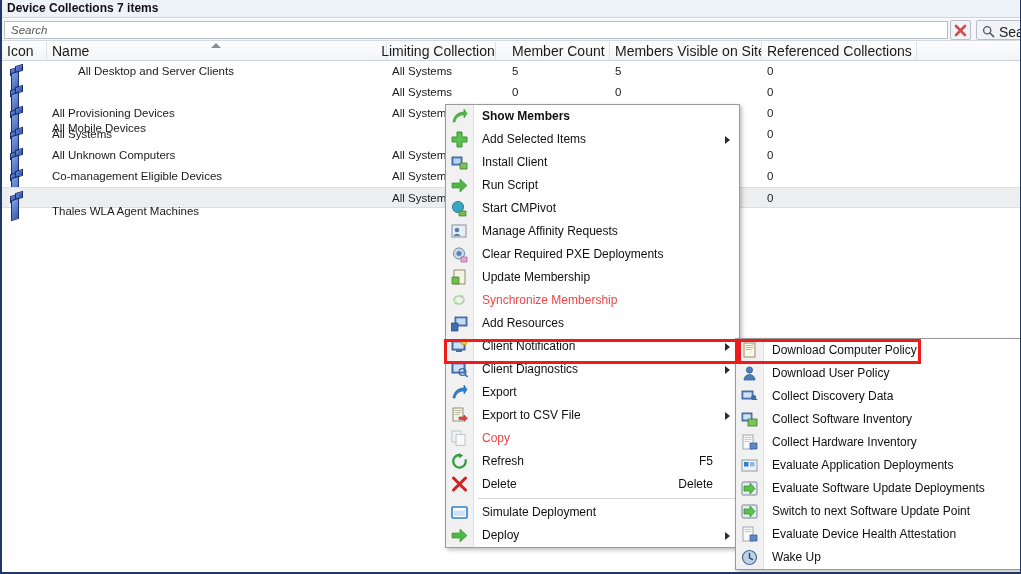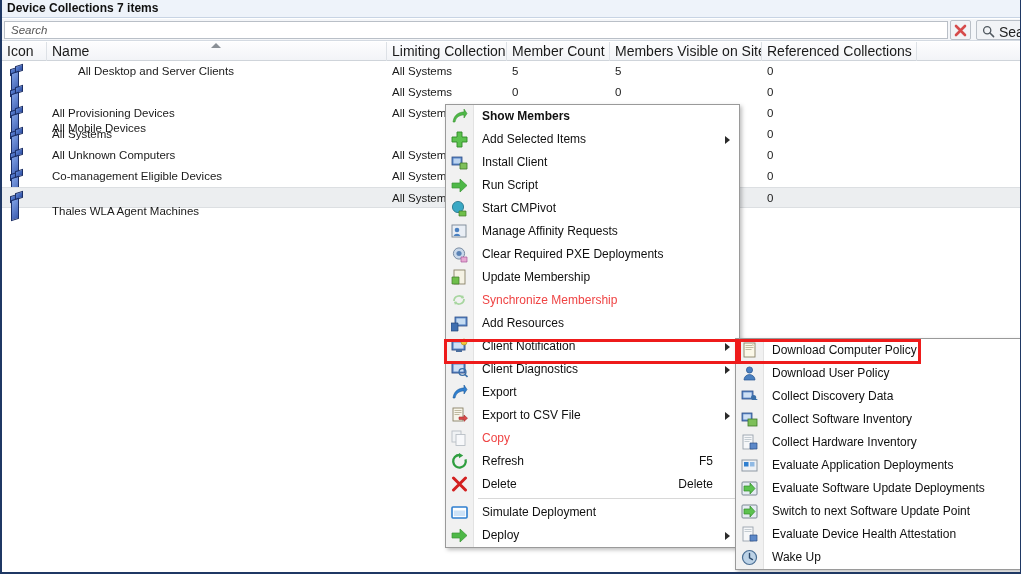--- a/index.html
+++ b/index.html
@@ -194,21 +194,21 @@
         <path d="M8 8 L11.6 11.6" stroke="#50585f" stroke-width="1.5" stroke-linecap="round"></path>
       </svg>
       <div class="lbl">Sea</div>
     </div>
   </div>
 
   <div class="grid-head" id="grid-head">
     <div class="sort-marker"></div>
   <div class="cell" style="left: 0px; width: 45px;">Icon</div>
       <div class="cell" style="left: 45px; width: 340px;">Name</div>
-      <div class="cell" style="left: 385px; width: 120px;">Limiting Collection</div>
+      <div class="cell" style="left: 374px; width: 120px; text-align: center;">Limiting Collection</div>
       <div class="cell" style="left: 505px; width: 103px;">Member Count</div>
       <div class="cell" style="left: 608px; width: 152px;">Members Visible on Site</div>
       <div class="cell" style="left: 760px; width: 155px;">Referenced Collections</div>
       <div class="cell" style="left: 915px; width: 106px;"></div>
     </div>
 
   <div class="grid-body" id="grid-body">
       <div class="row" style="top: 0px;">
         <div class="icon-cell"><span class="coll-icon"><i class="a"></i><i class="b"></i><i class="c"></i></span></div>
         <div class="c" style="left: 45px; width: 340px; margin-left: 26px;">All Desktop and Server Clients</div>

